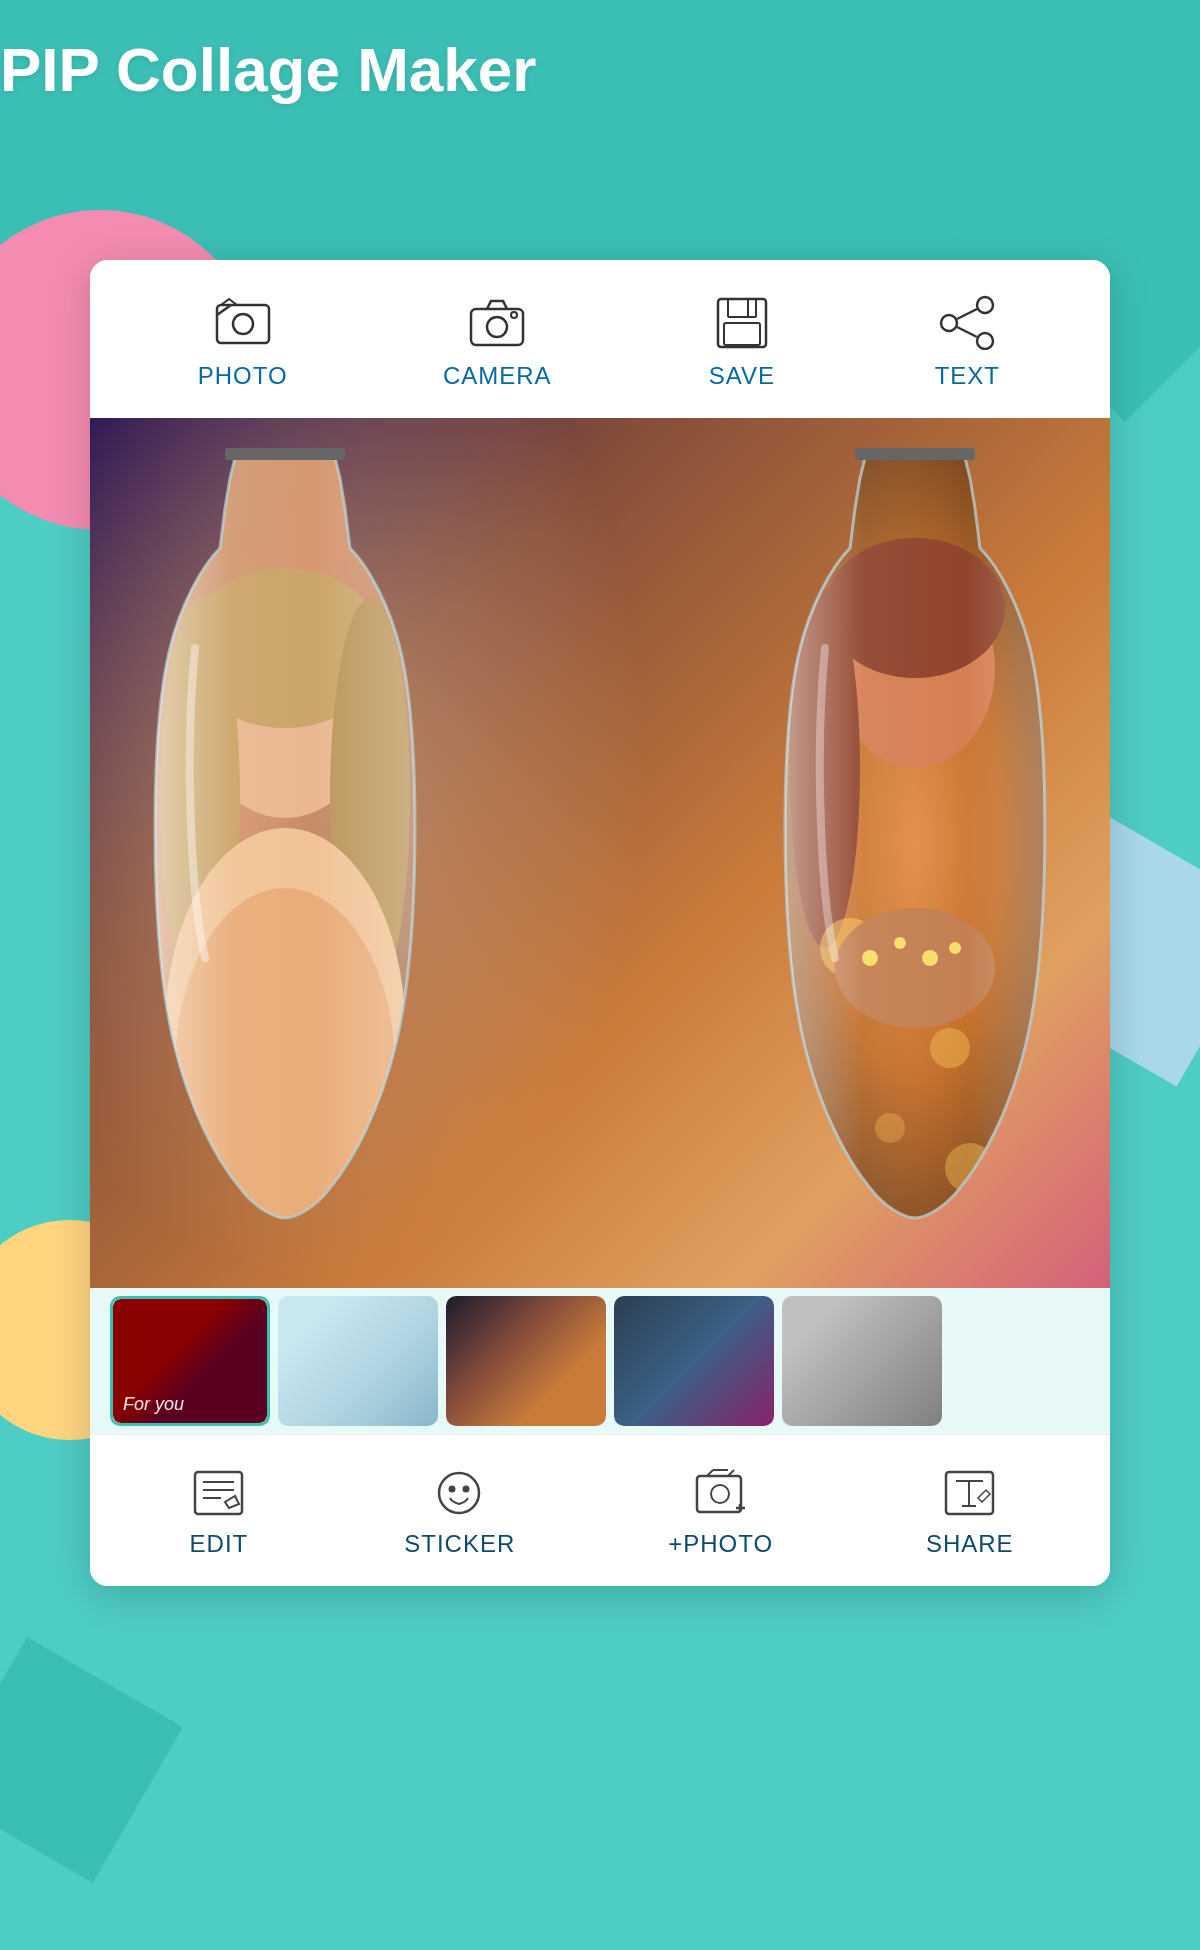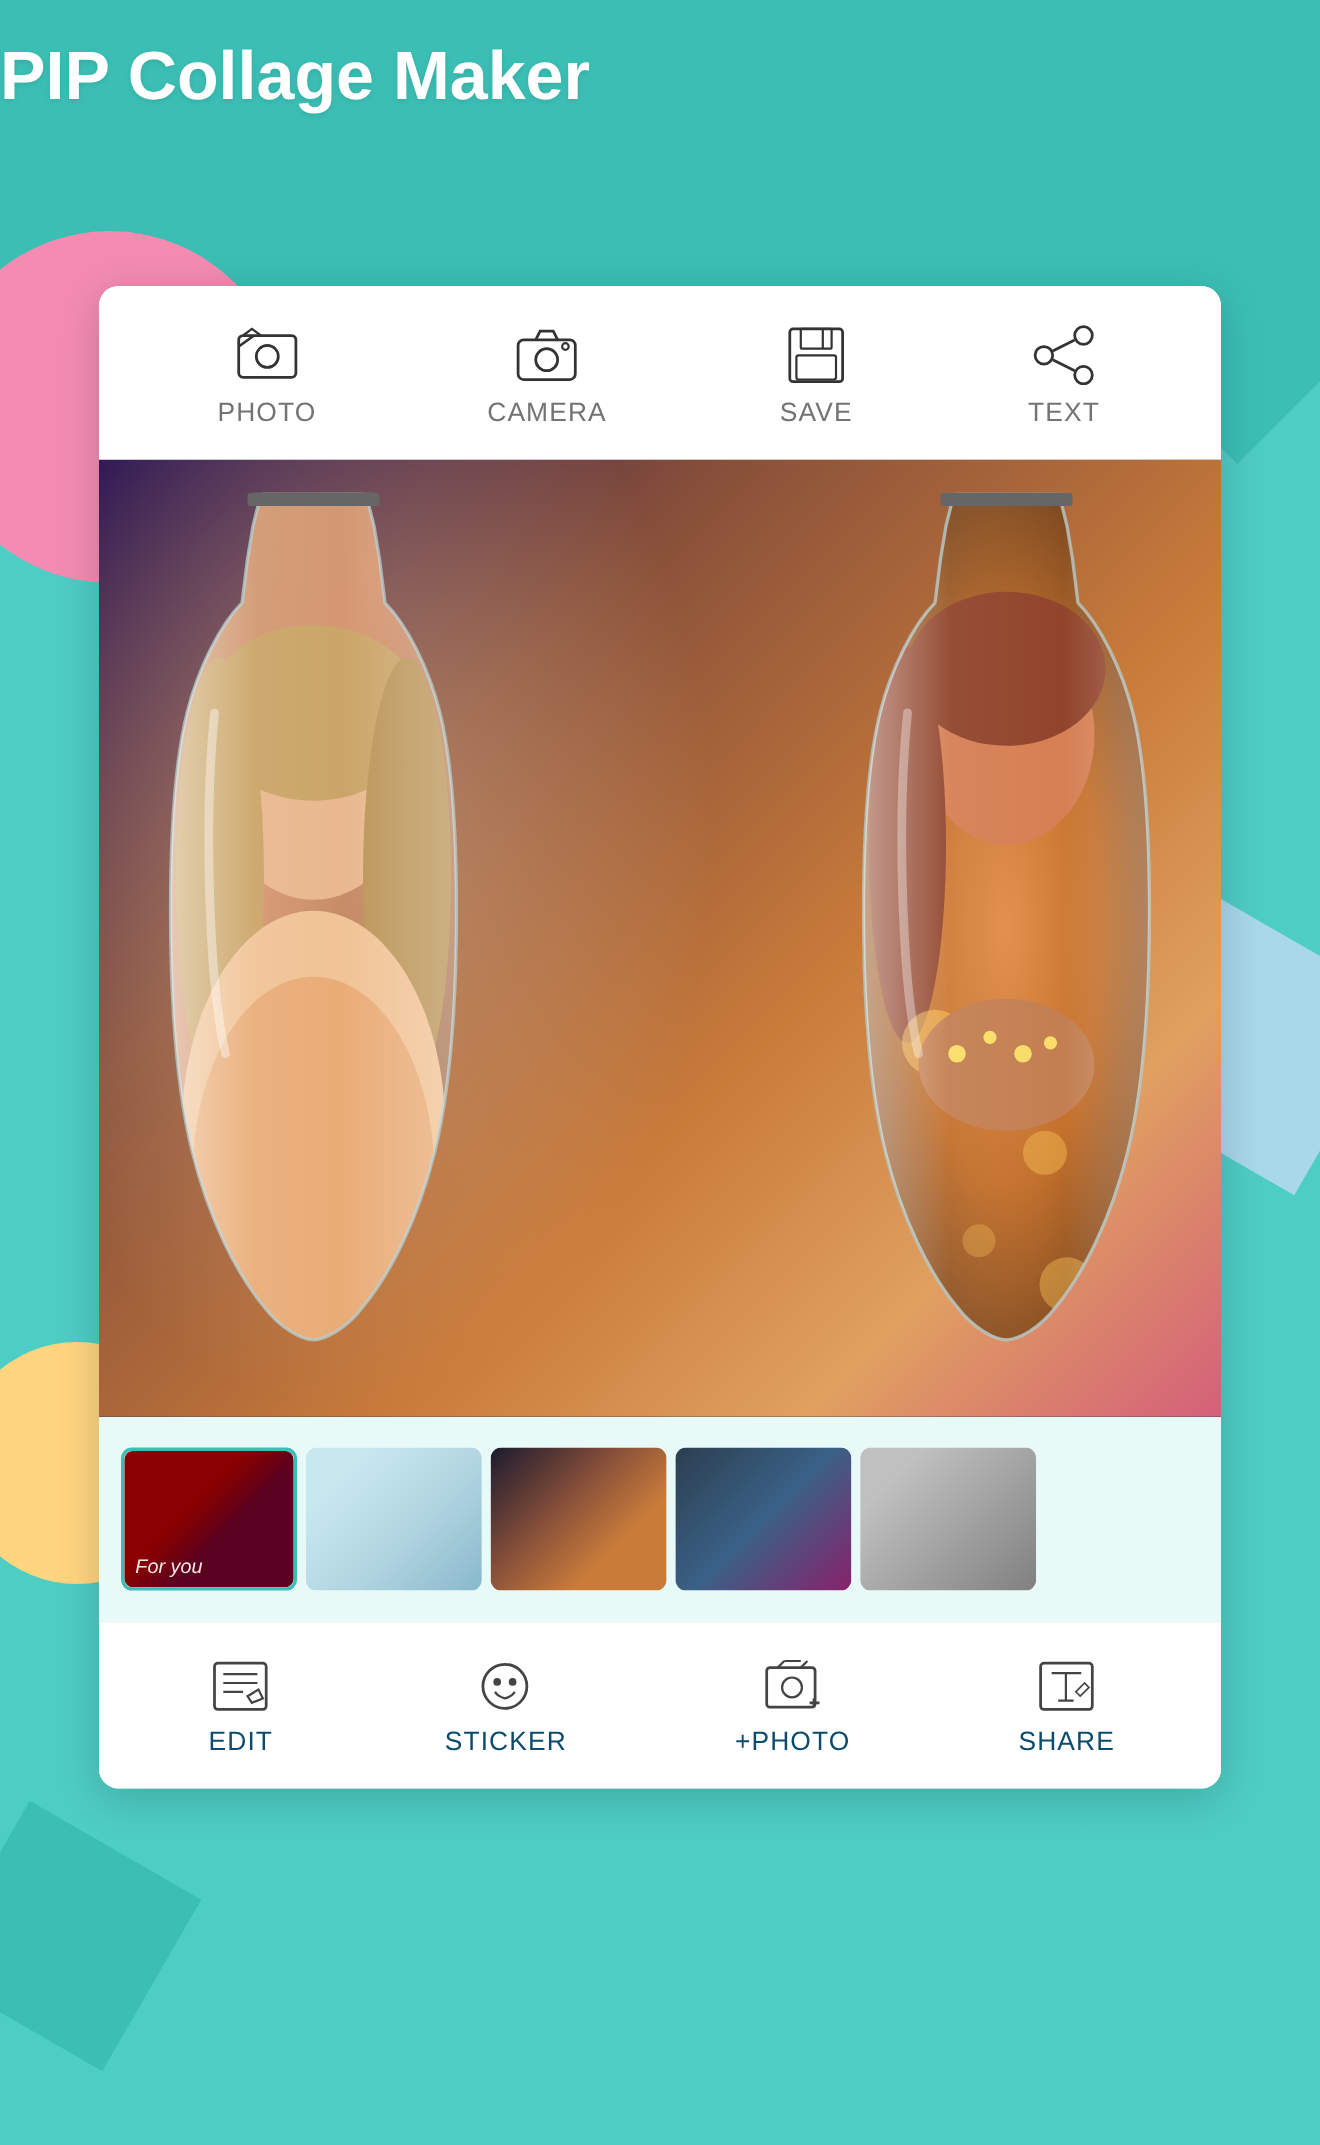--- a/index.html
+++ b/index.html
@@ -116,21 +116,21 @@
       display: flex; align-items: center; justify-content: center;
     }
     .toolbar-icon svg {
       width: 60px; height: 55px;
       stroke: #333;
       fill: none;
       stroke-width: 2;
     }
     .toolbar-label {
       font-size: 24px;
-      color: #737373;
+      color: #0369a1;
       font-weight: 500;
       letter-spacing: 1px;
     }
 
     
     .image-area {
       width: 100%;
       height: 870px;
       position: relative;
       overflow: hidden;
@@ -168,21 +168,21 @@
     }
 
     .bottle-svg {
       width: 100%; height: 100%;
     }
 
     
     .thumbnail-strip {
       display: flex;
       gap: 8px;
-      padding: 28px 20px;
+      padding: 8px 20px;
       background: #e8faf8;
       overflow-x: hidden;
     }
     .thumb {
       width: 160px;
       height: 130px;
       border-radius: 10px;
       overflow: hidden;
       flex-shrink: 0;
       position: relative;

